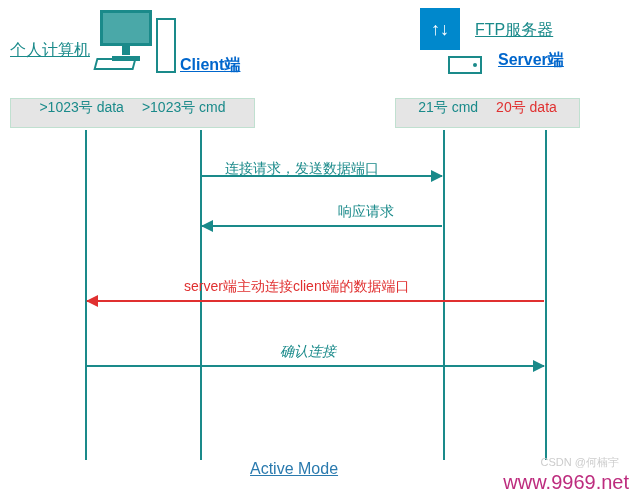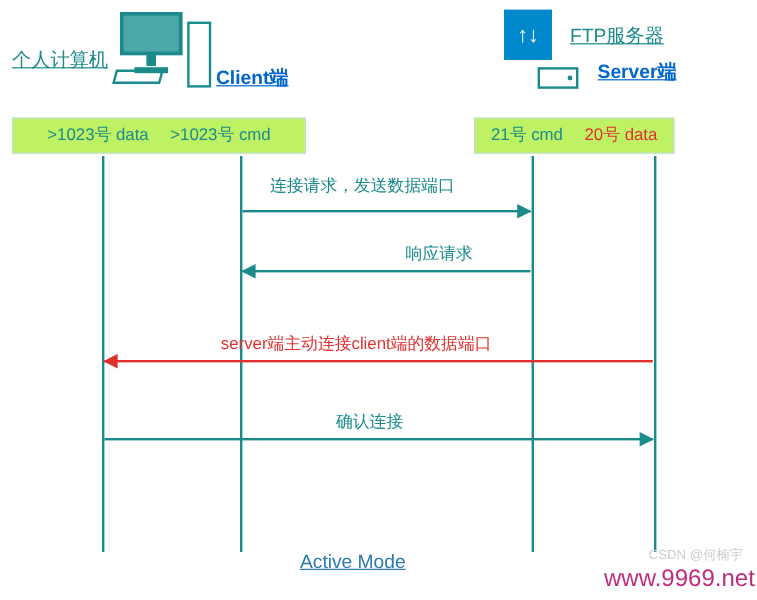--- a/index.html
+++ b/index.html
@@ -52,24 +52,24 @@
     }
     .srv-box {
       position: absolute; left: 28px; top: 48px;
       width: 34px; height: 18px; border: 2px solid #1a8a8a;
     }
     .srv-box::after { content: ''; position: absolute; right: 3px; top: 5px; width: 4px; height: 4px; background: #1a8a8a; border-radius: 50%; }
     
     
     .port-box {
       position: absolute;
-      background: #bef264;
+      background: #e5e5e5;
       border: 1px solid #c0e0d0;
       height: 30px;
-      display: flex; align-items: center; justify-content: center;
+      display: flex; justify-content: center;
       gap: 18px;
       font-size: 14px;
     }
     
     
     .lifeline {
       position: absolute;
       width: 2px;
       background: #1a8a8a;
       top: 130px;
@@ -124,38 +124,38 @@
   <div class="router">↑↓</div>
   <div class="srv-box"></div>
 </div>
 <div class="label teal" style="left:475px; top:20px;">FTP服务器</div>
 <div class="label blue-bold" style="left:498px; top:50px;">Server端</div>
 
 <div class="port-box" style="left:10px; top:98px; width:245px;">
   <span class="teal">&gt;1023号 data</span>
   <span class="teal">&gt;1023号 cmd</span>
 </div>
-<div class="port-box" style="left:395px; top:98px; width:167px;">
+<div class="port-box" style="left:395px; top:98px; width:185px;">
   <span class="teal">21号 cmd</span>
   <span class="red">20号 data</span>
 </div>
 
 <div class="lifeline" style="left:85px;"></div>
 <div class="lifeline" style="left:200px;"></div>
 <div class="lifeline" style="left:443px;"></div>
 <div class="lifeline" style="left:545px;"></div>
 
 <div class="arrow teal-a right" style="left:202px; top:175px; width:240px; color:#1a8a8a;"></div>
-<div class="arrow-label teal" style="left:225px; top:146px;">连接请求，发送数据端口</div>
+<div class="arrow-label teal" style="left:225px; top:160px;">连接请求，发送数据端口</div>
 
 <div class="arrow teal-a left" style="left:202px; top:225px; width:240px; color:#1a8a8a;"></div>
 <div class="arrow-label teal" style="left:290px; top:203px;margin-left:48px;">响应请求</div>
 
 <div class="arrow red-a left" style="left:87px; top:300px; width:457px; color:#e03030;"></div>
 <div class="arrow-label red" style="left:184px; top:278px;">server端主动连接client端的数据端口</div>
 
 <div class="arrow teal-a right" style="left:87px; top:365px; width:457px; color:#1a8a8a;"></div>
-<div class="arrow-label teal" style="left:280px; top:343px;">确认连接</div>
+<div class="arrow-label teal" style="left:280px; top:343px;font-style:italic;">确认连接</div>
 
 <div class="label" style="left:250px; top:460px; font-size:16px; color:#2a7aae;">Active Mode</div>
 
 <div class="watermark">CSDN @何楠宇</div>
 <div class="url">www.9969.net</div>
 
 </body></html>

